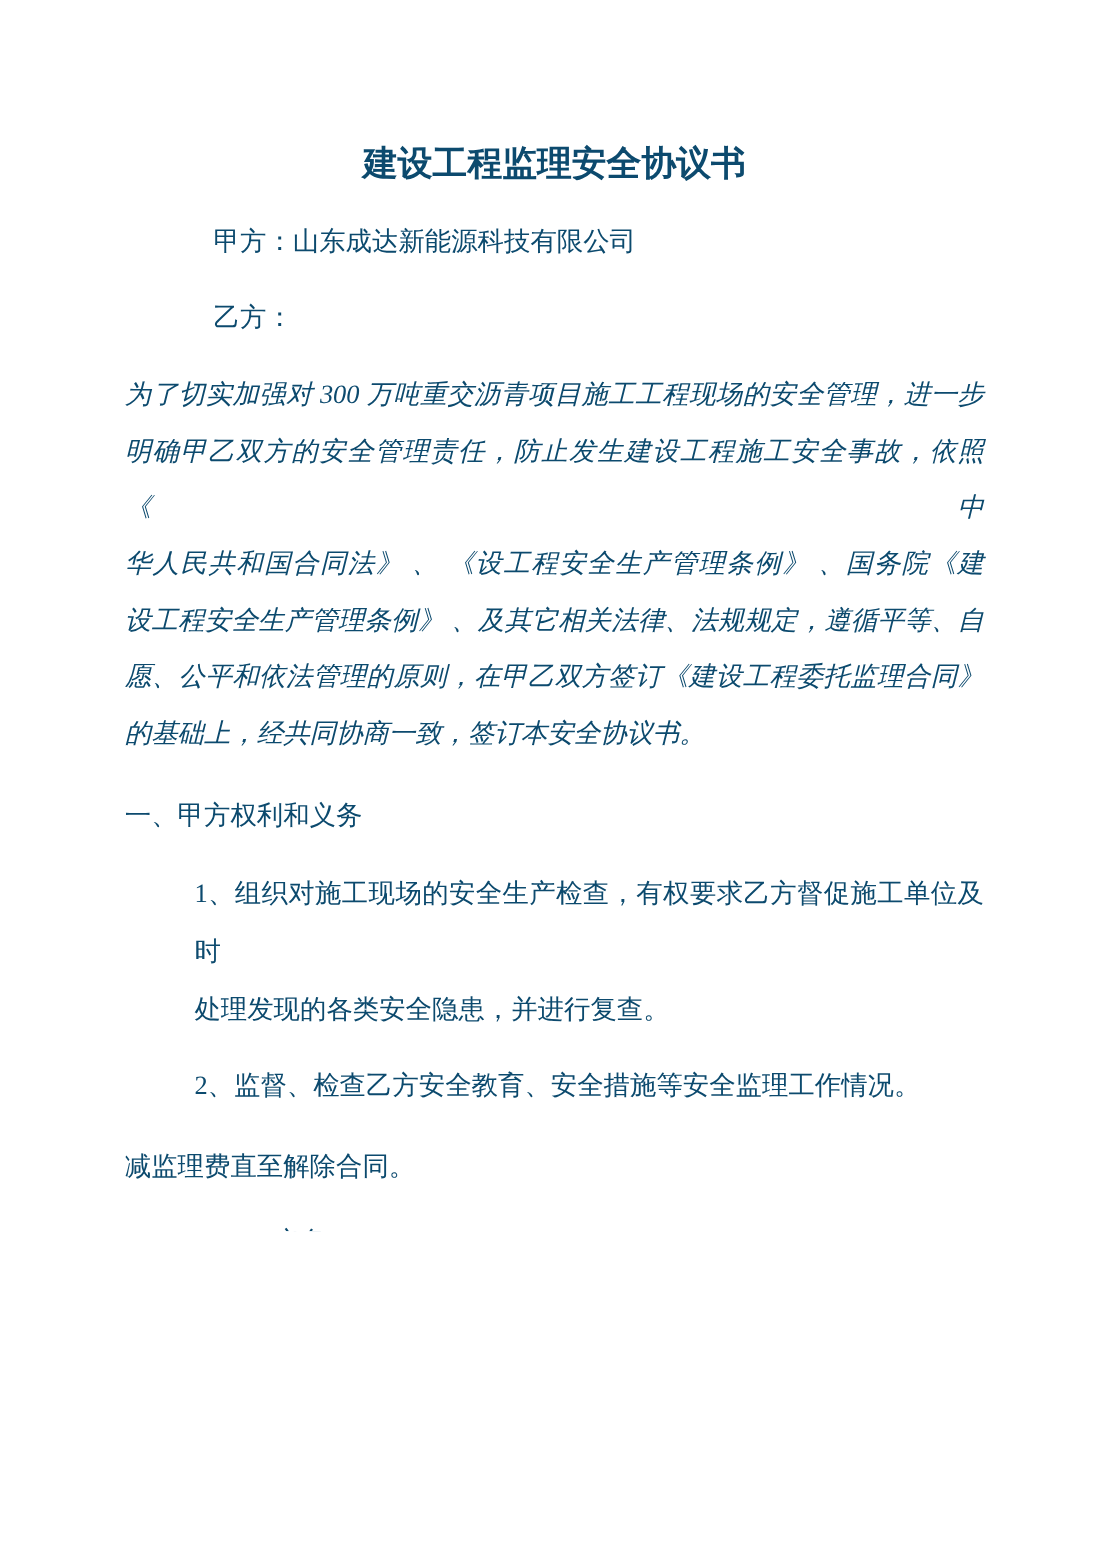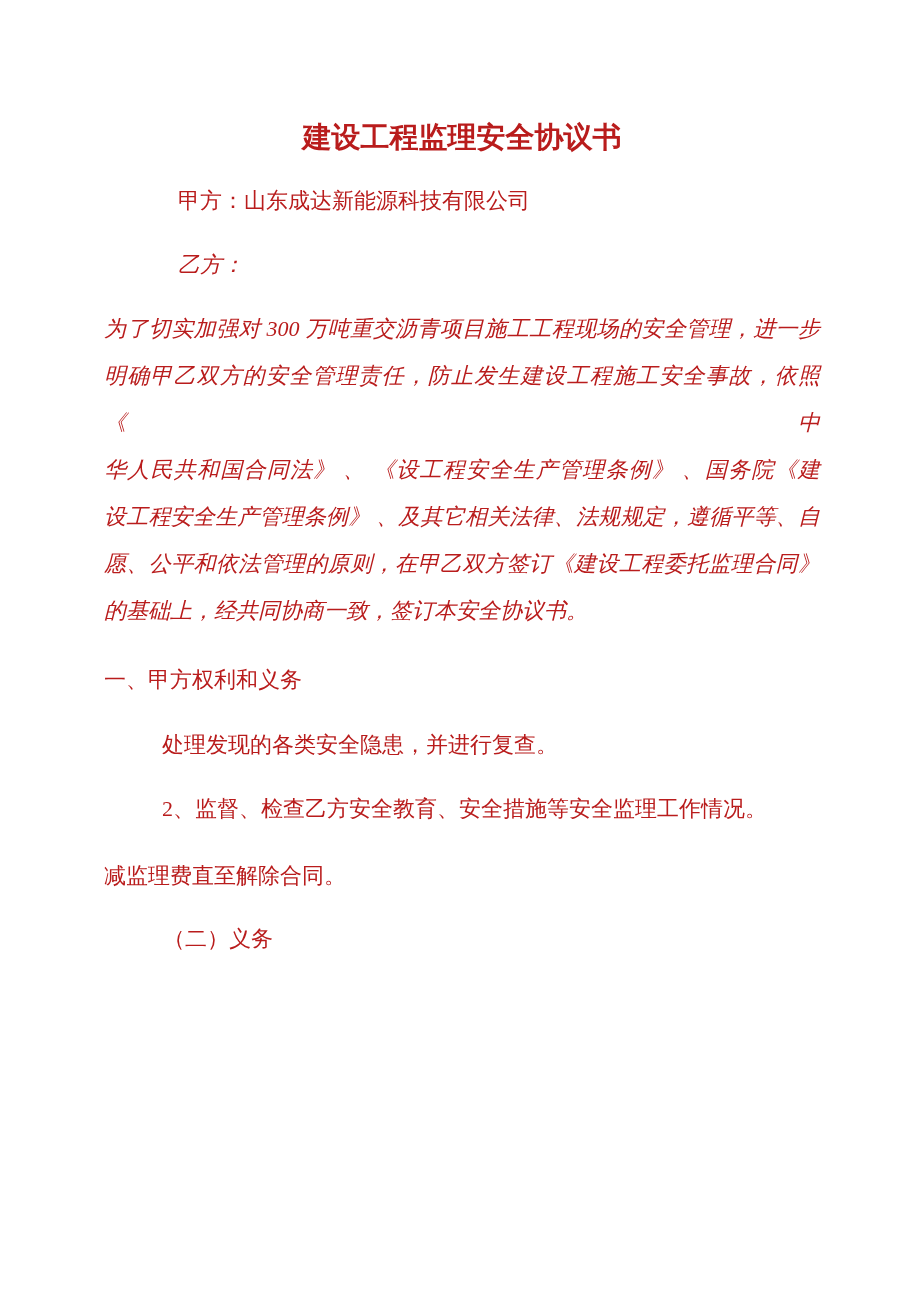--- a/index.html
+++ b/index.html
@@ -7,21 +7,21 @@
     padding: 0;
     background: #ffffff;
   }
   .page {
     position: relative;
     width: 920px;
     height: 1026px;
     background: #ffffff;
     overflow: hidden;
     font-family: "Liberation Serif", "DejaVu Serif", serif;
-    color: #b91c1c;
+    color: #0c4a6e;
   }
   .doc {
     position: absolute;
     left: 104px;
     top: 0;
     width: 716px;
     display: flow-root;
   }
   .title {
     margin: 113px 0 0 0;
@@ -29,21 +29,21 @@
     line-height: 48px;
     font-weight: bold;
     text-align: center;
   }
   .para {
     font-size: 22px;
     line-height: 47px;
     font-weight: normal;
   }
   .party-a { margin: 16px 0 0 0; padding-left: 74px; }
-  .party-b { margin: 17px 0 0 0; padding-left: 74px; font-style: italic; }
+  .party-b { margin: 17px 0 0 0; padding-left: 74px; }
   .intro   { margin: 17px 0 0 0; font-style: italic; }
   .h1      { margin: 22px 0 0 0; }
   .sub     { padding-left: 59px; }
   .sub-1   { margin: 13px 0 0 0; }
   .sub-2   { margin:  9px 0 0 0; }
   .item-1  { margin: 18px 0 0 0; line-height: 48px; }
   .item-2  { margin: 16px 0 0 0; }
   .item-3  { margin: 13px 0 0 0; line-height: 61px; }
   .item-1 .line, .item-2 .line { padding-left: 58px; }
   .item-3 .line-first { padding-left: 58px; }
@@ -79,20 +79,21 @@
       <div class="line just">华人民共和国合同法》 、 《设工程安全生产管理条例》 、国务院《建</div>
       <div class="line just">设工程安全生产管理条例》 、及其它相关法律、法规规定，遵循平等、自</div>
       <div class="line just">愿、公平和依法管理的原则，在甲乙双方签订《建设工程委托监理合同》</div>
       <div class="line left">的基础上，经共同协商一致，签订本安全协议书。</div>
     </div>
 
     <div class="para h1">一、甲方权利和义务</div>
 
 
     <div class="para item-1">
+      <div class="line just">1、组织对施工现场的安全生产检查，有权要求乙方督促施工单位及时</div>
       <div class="line left">处理发现的各类安全隐患，并进行复查。</div>
     </div>
 
     <div class="para item-2">
       <div class="line left">2、监督、检查乙方安全教育、安全措施等安全监理工作情况。</div>
     </div>
 
     <div class="para item-3">
       <div class="line line-rest left">减监理费直至解除合同。</div>
     </div>

